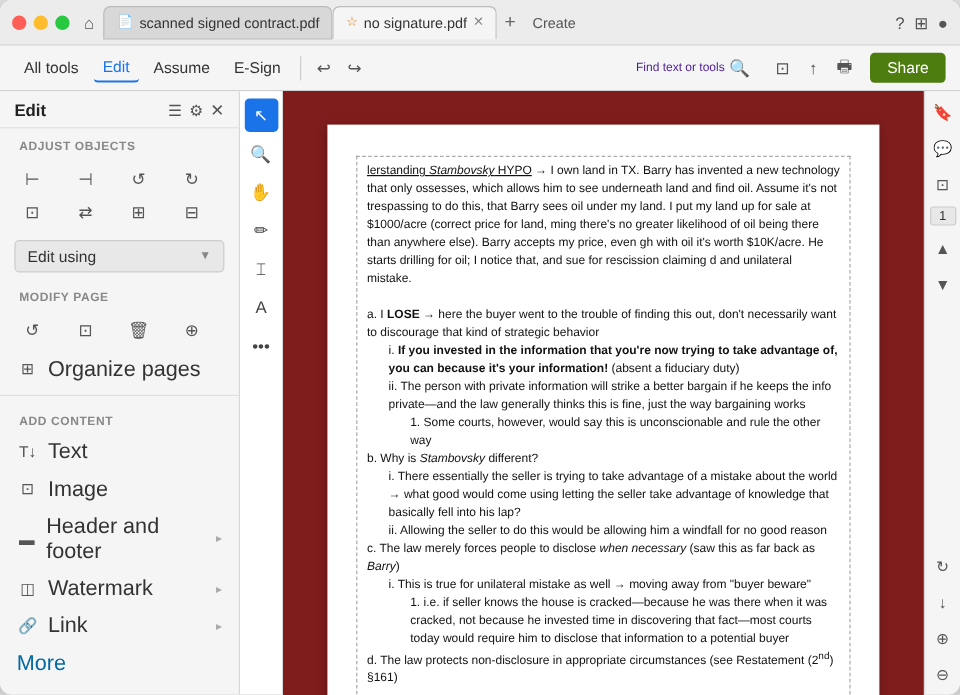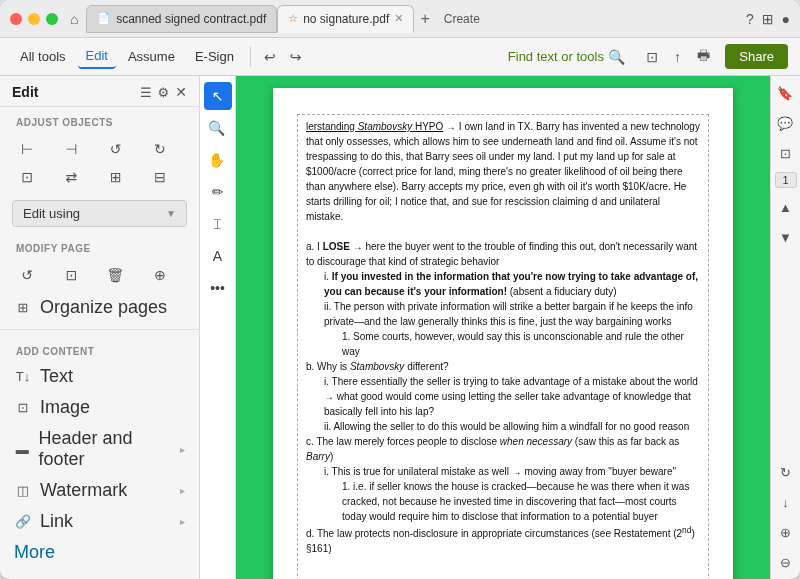--- a/index.html
+++ b/index.html
@@ -150,22 +150,22 @@
       cursor: pointer;
       padding: 4px 5px;
     }
     .toolbar-search {
       margin-left: auto;
       display: flex;
       align-items: center;
       gap: 4px;
     }
     .toolbar-search-text {
-      font-size: 13px;
-      color: #4d7c0f;
+      font-size: 10px;
+      color: #4c1d95;
       margin-left: 20px;
     }
     .toolbar-search-icon {
       color: #555;
       font-size: 14px;
     }
     .toolbar-right-icons {
       display: flex;
       align-items: center;
       gap: 6px;
@@ -336,26 +336,26 @@
       border-radius: 4px;
     }
     .center-tool-icon.active {
       background: #1a73e8;
       color: white;
     }
 
     
     .pdf-area {
       flex: 1;
-      background: #22c55e;
+      background: #7f1d1d;
       overflow: auto;
       display: flex;
       flex-direction: column;
       align-items: center;
-      padding: 12px;
+      padding: 28px;
       position: relative;
     }
     .pdf-page {
       background: white;
       width: 460px;
       min-height: 520px;
       padding: 20px 24px;
       font-size: 10.5px;
       line-height: 1.45;
       color: #111;

